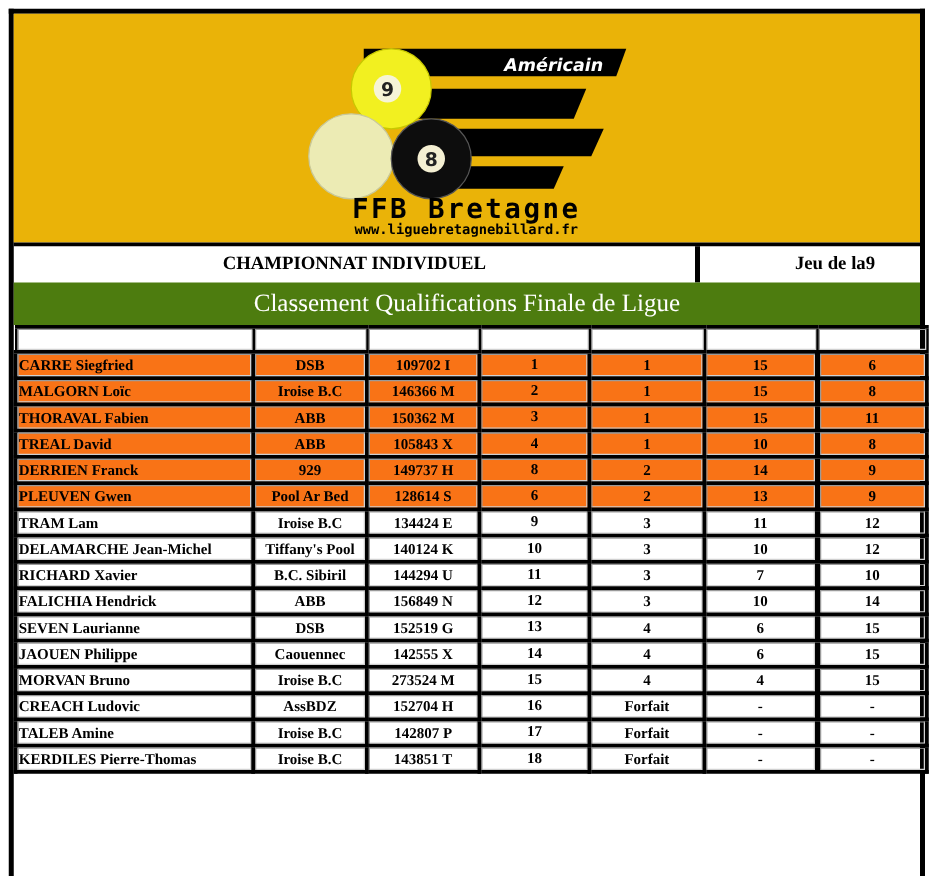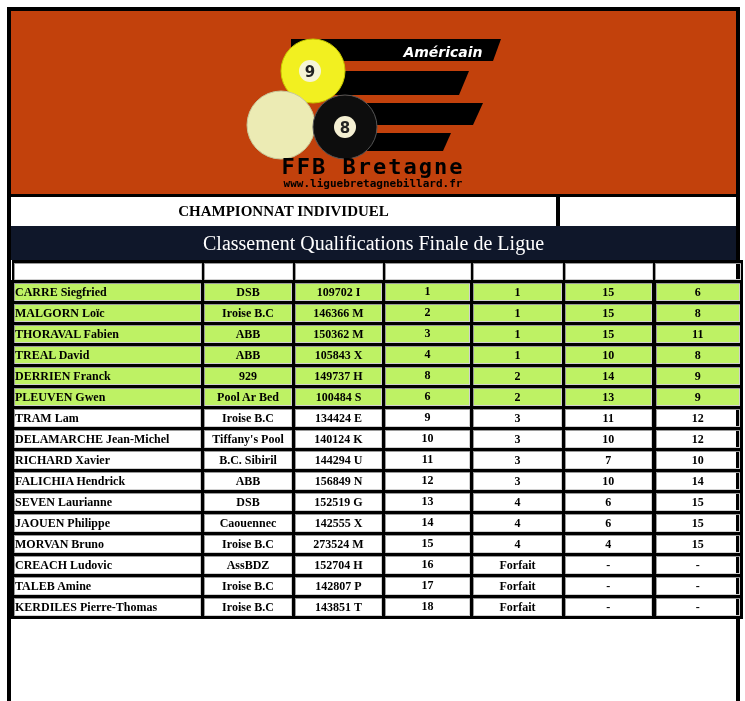--- a/index.html
+++ b/index.html
@@ -1,40 +1,40 @@
 <!DOCTYPE html>
 <html><head>
 <meta charset="utf-8">
 <style>
   html, body { margin: 0; padding: 0; background: #ffffff; }
   body { width: 745px; height: 701px; position: relative; overflow: hidden;
          font-family: "Liberation Serif", "DejaVu Serif", serif; }
   .sheet { position: absolute; left: 7px; top: 7px; width: 733px; height: 694px;
            border-left: 4px solid #000; border-top: 4px solid #000; border-right: 4px solid #000;
            box-sizing: border-box; }
-  .logo-area { position: absolute; left: 0; top: 0; width: 725px; height: 183px; background: #c2410c; }
+  .logo-area { position: absolute; left: 0; top: 0; width: 725px; height: 183px; background: #eab308; }
   .logo { position: absolute; left: 222px; top: 22px; width: 280px; height: 160px; }
   .title-row { position: absolute; left: 0; top: 183px; width: 725px; height: 32px;
                border-top: 3px solid #000; box-sizing: border-box; display: flex; gap: 40px; }
   .title-main { width: 549px; border-right: 4px solid #000; box-sizing: border-box;
                 display: flex; align-items: center; justify-content: center;
                 font-weight: bold; font-size: 15px; }
   .title-side { flex: 1; display: flex; align-items: center; justify-content: center;
                 font-weight: bold; font-size: 15px; }
-  .banner { position: absolute; left: 0; top: 215px; width: 725px; height: 34px; background: #0f172a;
+  .banner { position: absolute; left: 0; top: 215px; width: 725px; height: 34px; background: #4d7c0f;
             color: #fff; display: flex; align-items: center; justify-content: center; font-size: 20px; }
   table.grid { position: absolute; left: 0; top: 249px; border-collapse: collapse; table-layout: fixed; width: 729px; }
   table.grid td { border: 3px solid #000; box-sizing: border-box; padding: 0; font-weight: bold;
                   font-size: 12px; text-align: center; height: 21px; overflow: hidden; white-space: nowrap;
                   box-shadow: inset 1px 1px 0 #9a9a9a, inset -1px -1px 0 #d0d0d0; }
   table.grid td.name { text-align: left; padding-left: 1px; }
   table.grid tr.spacer td { height: 20px; border-left-width: 2px; border-right-width: 2px; }
   table.grid tr.head td { height: 41px; font-size: 12px; white-space: normal; line-height: 13px; }
   table.grid tr.head td.name { vertical-align: middle; }
-  table.grid tr.qualified td { background: #bef264; }
+  table.grid tr.qualified td { background: #f97316; }
   table.grid td.low { vertical-align: bottom; padding-bottom: 1px; }
   table.grid td.high { vertical-align: top; padding-top: 1px; }
   table.grid td.thick-r { border-right-width: 4px; }
 </style>
 </head>
 <body>
 
 <div class="sheet">
   <div class="logo-area">
     <svg class="logo" viewBox="0 0 280 160" xmlns="http://www.w3.org/2000/svg">
@@ -56,20 +56,21 @@
       <circle cx="112" cy="94" r="11" fill="#f4efd2"></circle>
       <text x="112" y="100" font-family="DejaVu Sans, sans-serif" font-size="15" font-weight="bold" fill="#222" text-anchor="middle">8</text>
 
       <text x="140" y="141" font-family="DejaVu Sans Mono, monospace" font-size="22" font-weight="bold" fill="#000" text-anchor="middle" letter-spacing="2">FFB Bretagne</text>
       <text x="140" y="154" font-family="DejaVu Sans Mono, monospace" font-size="11" font-weight="bold" fill="#000" text-anchor="middle">www.liguebretagnebillard.fr</text>
     </svg>
   </div>
 
   <div class="title-row">
     <div class="title-main">CHAMPIONNAT  INDIVIDUEL</div>
+    <div class="title-side">Jeu de la9</div>
   </div>
 
   <div class="banner">Classement Qualifications Finale de Ligue</div>
 
   <table class="grid">
     <colgroup>
       <col style="width:190px">
         <col style="width:91px">
         <col style="width:90px">
       <col style="width:88px">
@@ -128,21 +129,21 @@
           <td>929</td>
           <td>149737 H</td>
           <td class="high">8</td>
           <td class="low">2</td>
           <td class="low thick-r">14</td>
           <td class="low">9</td>
         </tr>
         <tr class="qualified">
           <td class="name">PLEUVEN Gwen</td>
           <td>Pool Ar Bed</td>
-          <td>100484 S</td>
+          <td>128614 S</td>
           <td class="high">6</td>
           <td class="low">2</td>
           <td class="low thick-r">13</td>
           <td class="low">9</td>
         </tr>
         <tr>
           <td class="name">TRAM Lam</td>
           <td>Iroise B.C</td>
           <td>134424 E</td>
           <td class="high">9</td>

